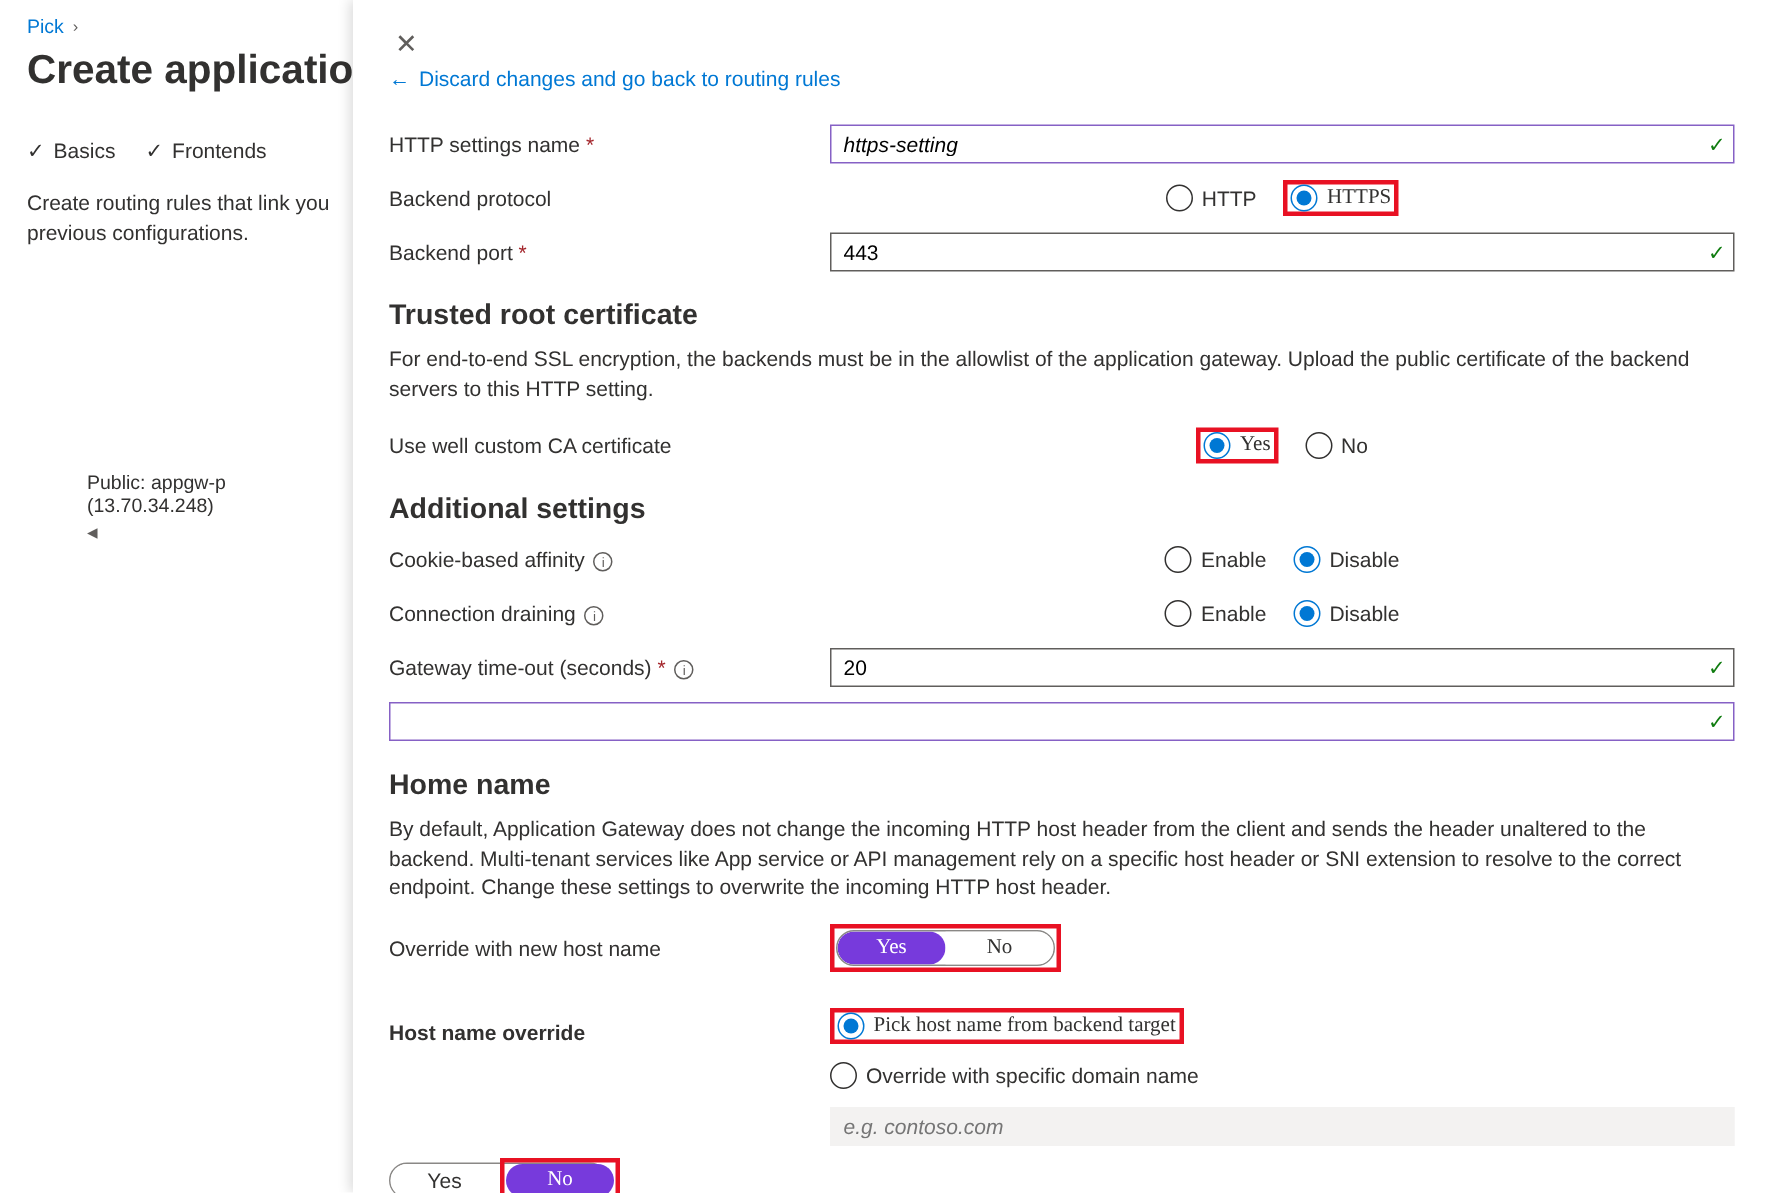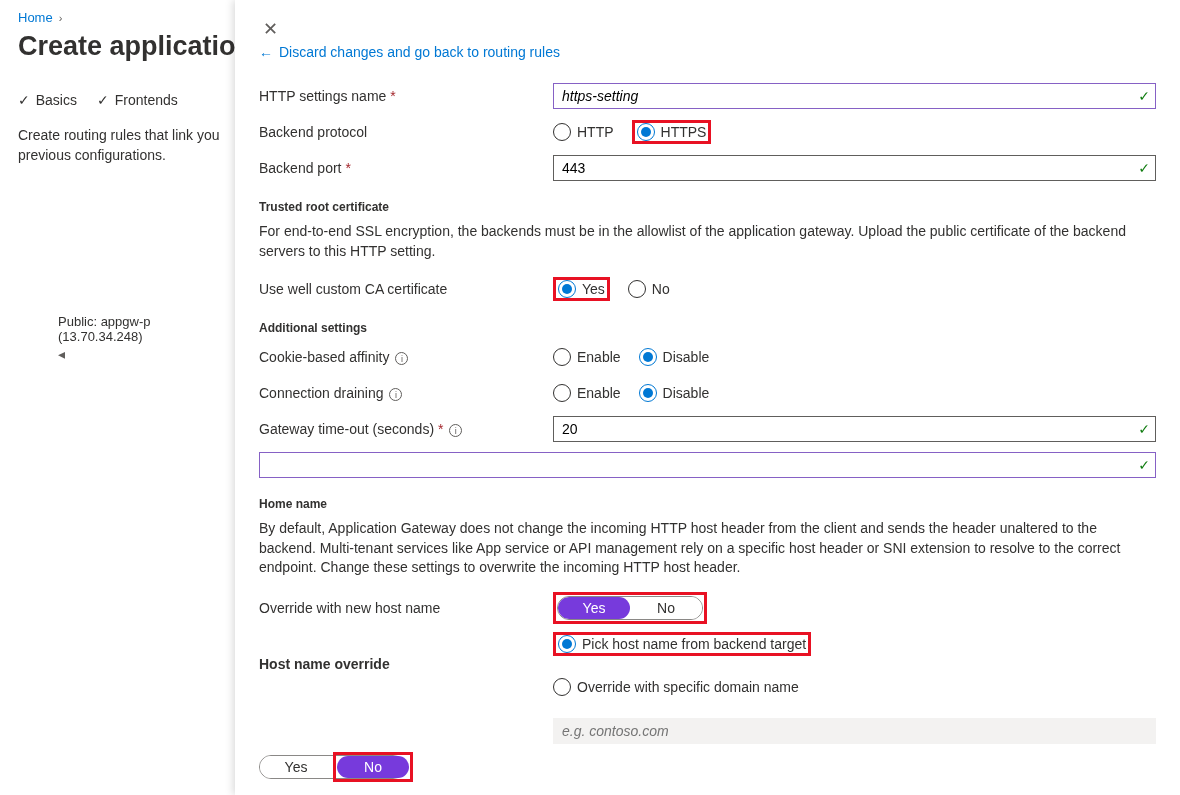--- a/index.html
+++ b/index.html
@@ -183,32 +183,32 @@
   .valid-check {
     position:absolute;
     right:6px; top:50%;
     transform: translateY(-50%);
     color: #107c10;
     font-size: 14px;
     pointer-events:none;
   }
 
   .section-heading {
-    font-size: 12px;
+    font-size: 19px;
     font-weight: 600;
     margin: 18px 0 8px 0;
   }
   .section-text {
     font-size: 14px;
     line-height: 1.4;
     margin-bottom: 14px;
   }
 
   
-  .radio-group { display:flex; align-items:center; gap:18px; }
+  .radio-group { display:flex; align-items:center; gap:18px;justify-content:center; }
   .radio {
     display:flex; align-items:center; gap:6px;
     cursor:pointer;
   }
   .radio-circle {
     width:18px; height:18px;
     border:1px solid #323130;
     border-radius:50%;
     display:flex; align-items:center; justify-content:center;
   }
@@ -244,42 +244,43 @@
     background:#773adc;
     color:#fff;
     border-radius:12px;
   }
 
   .highlight-box {
     border: 3px solid #e81123;
     padding: 0px 2px;
     display:inline-flex;
     align-items:center;
-  }
-
-  .stacked-radios { display:flex; flex-direction:column; gap:22px; }
+    font-family:Liberation Serif, serif;
+  }
+
+  .stacked-radios { display:flex; flex-direction:column; gap:12px;margin-top:16px; }
 
   .disabled-input {
     width: 100%;
     height: 26px;
     background:#f3f2f1;
     border:1px solid #f3f2f1;
     color:#a19f9d;
     padding:2px 8px;
     font-size:14px;
     font-family:inherit;
     font-style: italic;
   }
 </style>
 </head>
 <body>
 
 <div class="page">
   <div class="breadcrumb">
-    <span>Home</span>
+    <span>Pick</span>
     <span class="chev">›</span>
   </div>
   <h1 class="page-title">Create application</h1>
 
   <div class="step-tabs">
     <div class="step-tab">
       <span class="check-icon">✓</span>
       <span>Basics</span>
     </div>
     <div class="step-tab">

